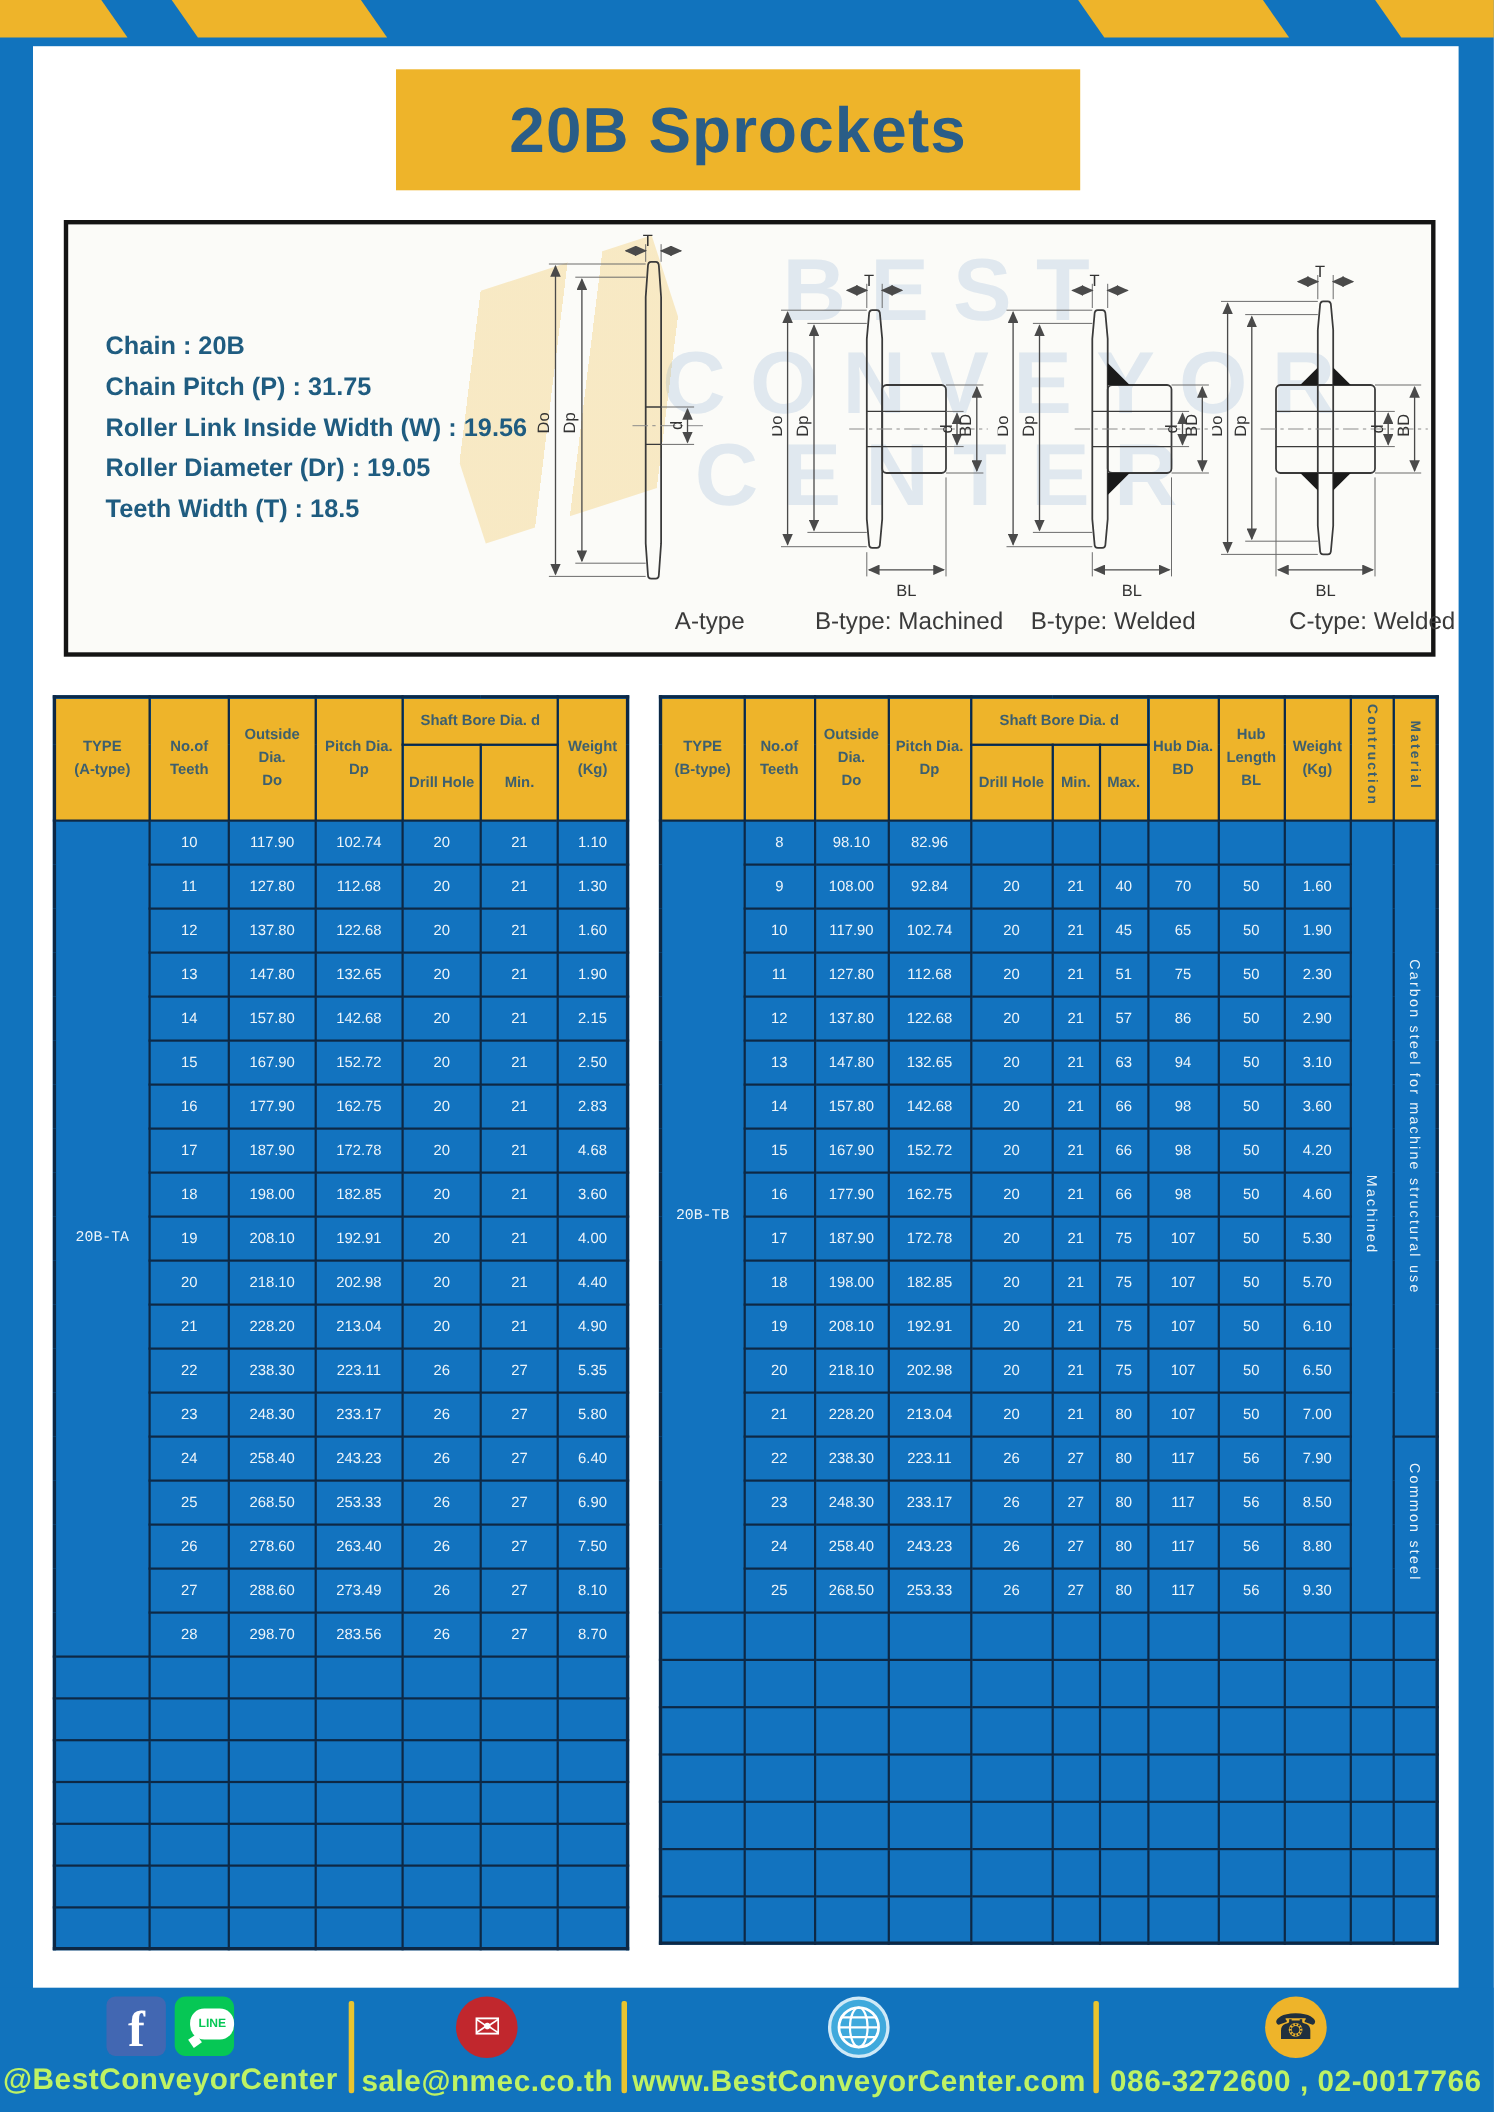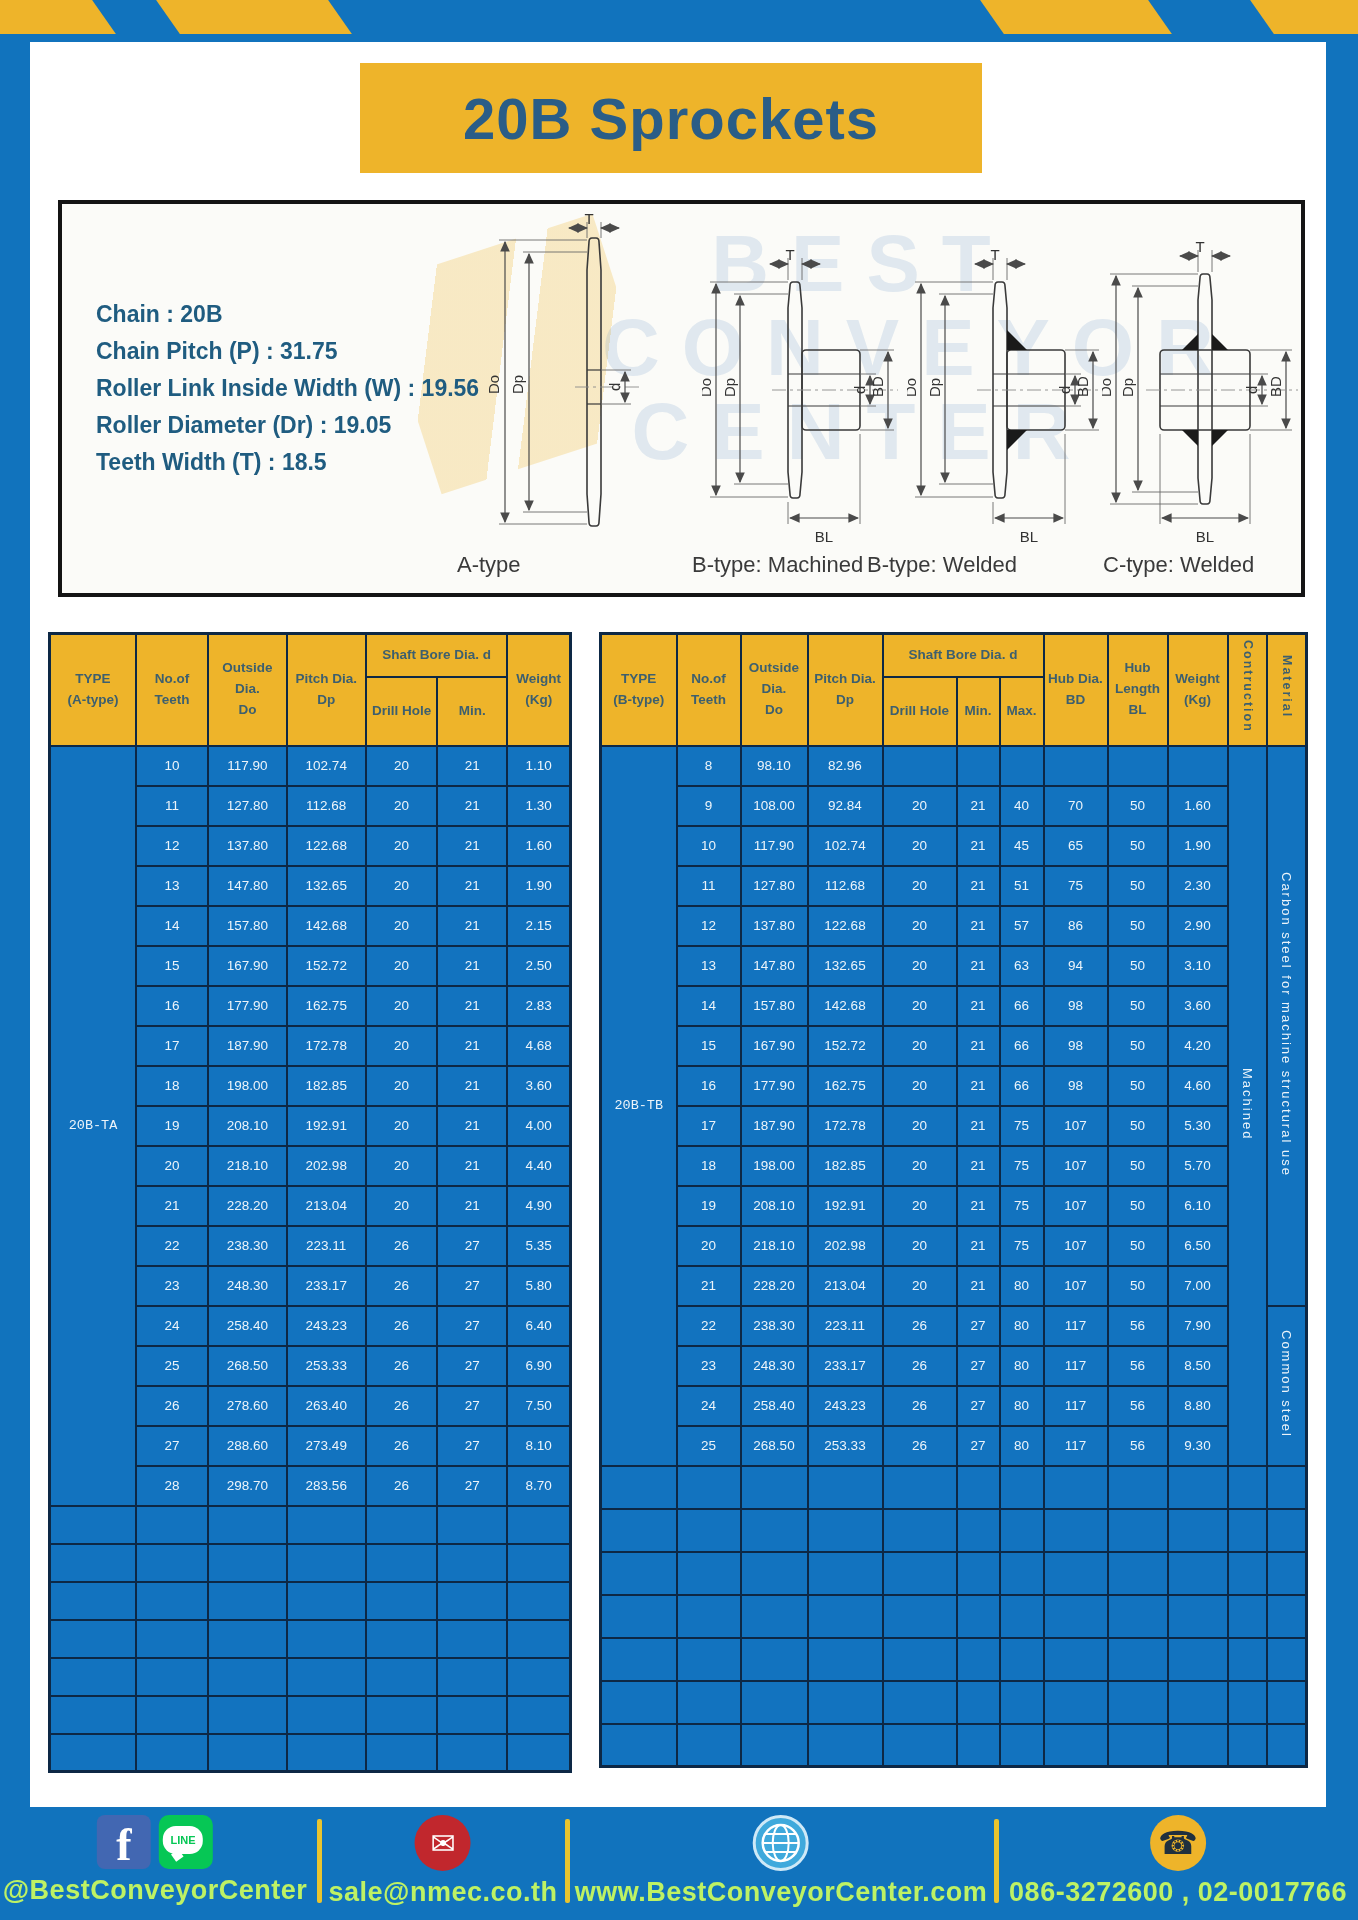--- a/index.html
+++ b/index.html
@@ -17,21 +17,21 @@
   
   .diagram-panel{position:absolute;left:58px;top:200px;width:1247px;height:397px;background:#fbfbf8;
     border:4px solid #141414;box-sizing:border-box;}
   .specs{position:absolute;left:34px;top:92px;color:#1f5c80;font-weight:bold;font-size:23px;line-height:37px;white-space:nowrap;}
   .watermark{position:absolute;left:540px;top:18px;width:520px;text-align:center;
     font-weight:bold;font-size:80px;line-height:84px;letter-spacing:22px;color:rgba(120,160,205,0.20);pointer-events:none;}
   .wm-swoosh{position:absolute;left:340px;top:40px;width:230px;height:220px;pointer-events:none;
     background:linear-gradient(115deg, rgba(238,180,42,0) 20%, rgba(238,180,42,0.25) 20%, rgba(238,180,42,0.25) 45%, rgba(238,180,42,0) 45%, rgba(238,180,42,0) 55%, rgba(238,180,42,0.25) 55%, rgba(238,180,42,0.25) 80%, rgba(238,180,42,0) 80%);
     transform:rotate(-18deg);}
   .diagram-svg{position:absolute;top:8px;}
-  .diag-caption{position:absolute;top:348px;width:220px;text-align:left;font-size:22px;color:#3a3a3a;}
+  .diag-caption{position:absolute;top:348px;width:220px;text-align:right;font-size:22px;color:#3a3a3a;}
   
   table.spec-table{position:absolute;border-collapse:collapse;table-layout:fixed;
     border:3.5px solid #0d2845;background:#1273bf;}
   table.spec-table th, table.spec-table td{
     border:2.5px solid #0d2845;padding:0;text-align:center;vertical-align:middle;overflow:hidden;}
   table.spec-table th{background:#eeb42a;color:#3d5f6e;font-weight:bold;font-size:13.5px;line-height:1.55;}
   table.spec-table td{background:#1273bf;color:#ecf4fa;font-size:13.5px;font-weight:normal;}
   tr.row-data{height:40px;}
   tr.row-empty{height:38px;}
   tr.row-empty-b{height:43px;}
@@ -48,21 +48,21 @@
   .weld{fill:#1a1a1a;}
   .dimtxt{fill:#333;font-size:15px;font-family:"Liberation Sans",sans-serif;}
   
   .footer{position:absolute;left:0;top:1807px;width:1358px;height:113px;background:#1173bd;}
   .footer-sec{position:absolute;top:8px;transform:translateX(-50%);display:flex;flex-direction:column;align-items:center;gap:6px;}
   .footer-label{color:#bef264;font-weight:bold;font-size:27px;letter-spacing:0.5px;white-space:nowrap;}
   .icon-row{display:flex;gap:8px;align-items:center;}
   .fb-icon{width:54px;height:54px;background:#4267b2;border-radius:8px;display:flex;align-items:center;justify-content:center;
     color:#fff;font-size:46px;font-weight:bold;font-family:"Liberation Serif",serif;line-height:1;padding-top:6px;box-sizing:border-box;}
   .line-icon{width:54px;height:54px;background:#06c755;border-radius:10px;position:relative;}
-  .line-bubble{position:absolute;left:4px;top:11px;width:40px;height:28px;background:#fff;border-radius:13px;
+  .line-bubble{position:absolute;left:14px;top:11px;width:40px;height:28px;background:#fff;border-radius:13px;
     display:flex;align-items:center;justify-content:center;color:#06c755;font-size:11px;font-weight:bold;}
   .line-tail{position:absolute;left:14px;top:36px;width:9px;height:9px;background:#fff;transform:rotate(55deg);}
   .circle-icon{width:56px;height:56px;border-radius:50%;display:flex;align-items:center;justify-content:center;}
   .mail-icon{background:#c1272d;color:#fff;font-size:30px;}
   .globe-icon{background:#3fa9dc;border:3px solid #cfe9f7;box-sizing:border-box;}
   .phone-icon{background:#eeb42a;color:#20303e;font-size:32px;}
   .footer-divider{position:absolute;top:12px;width:5px;height:84px;background:#e9c42f;border-radius:2px;}
 </style>
 </head>
 <body>

